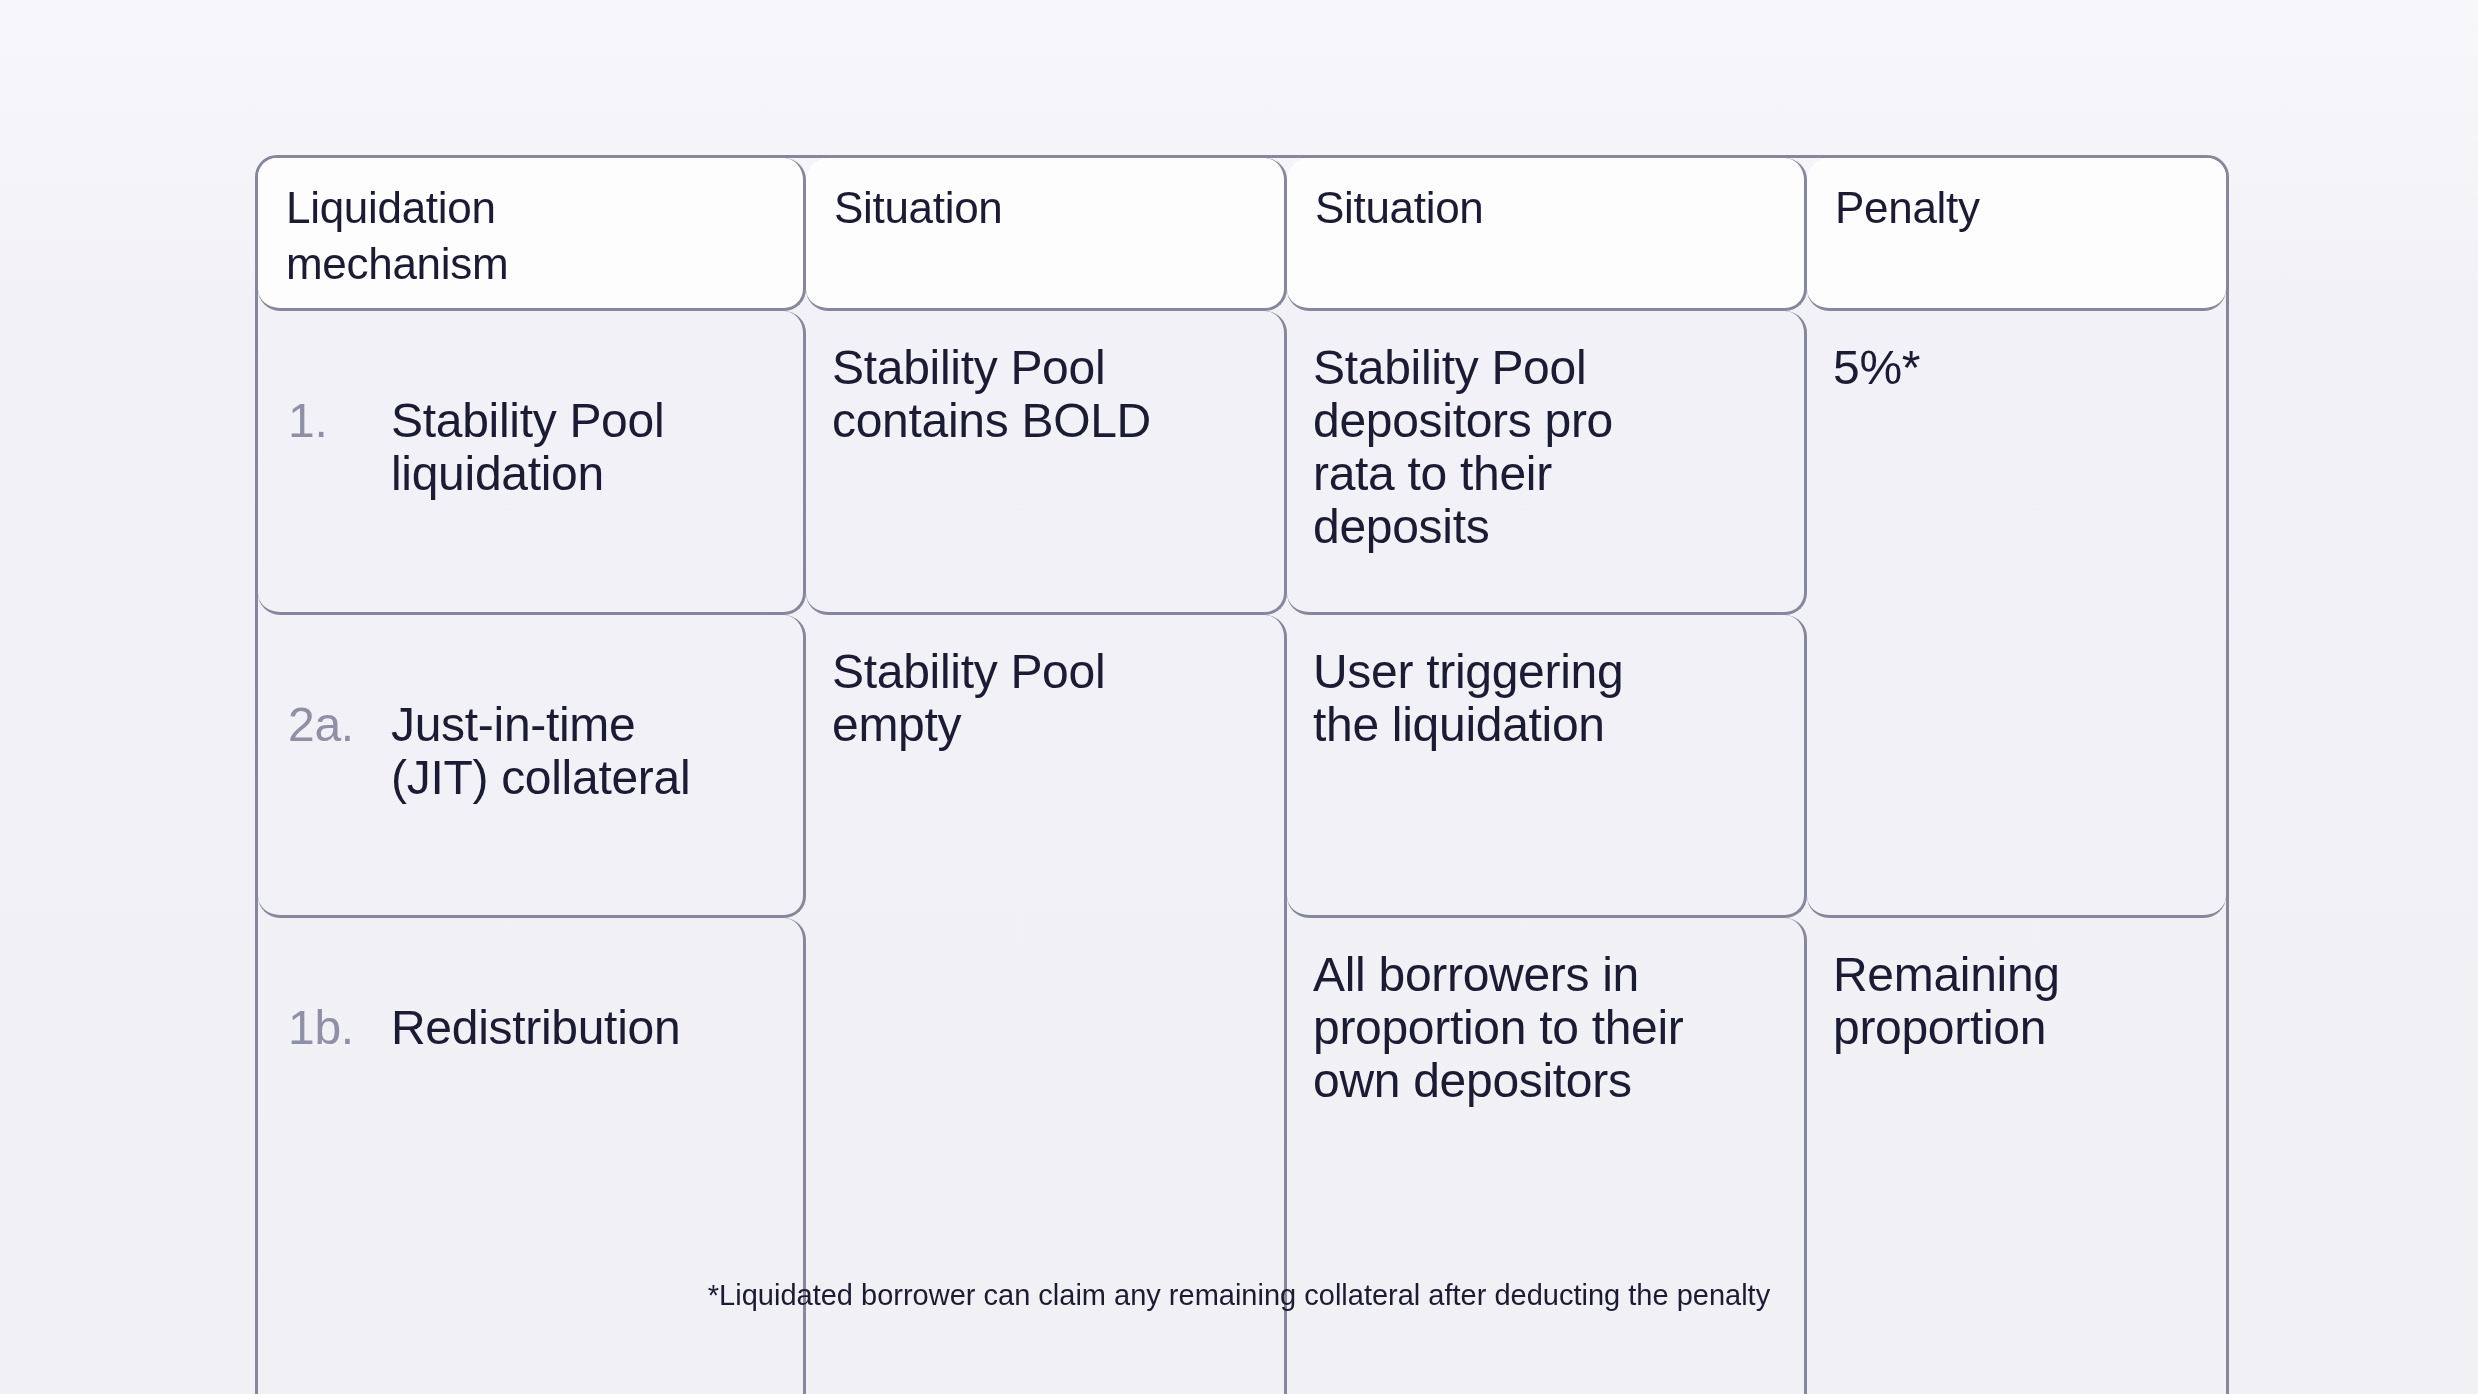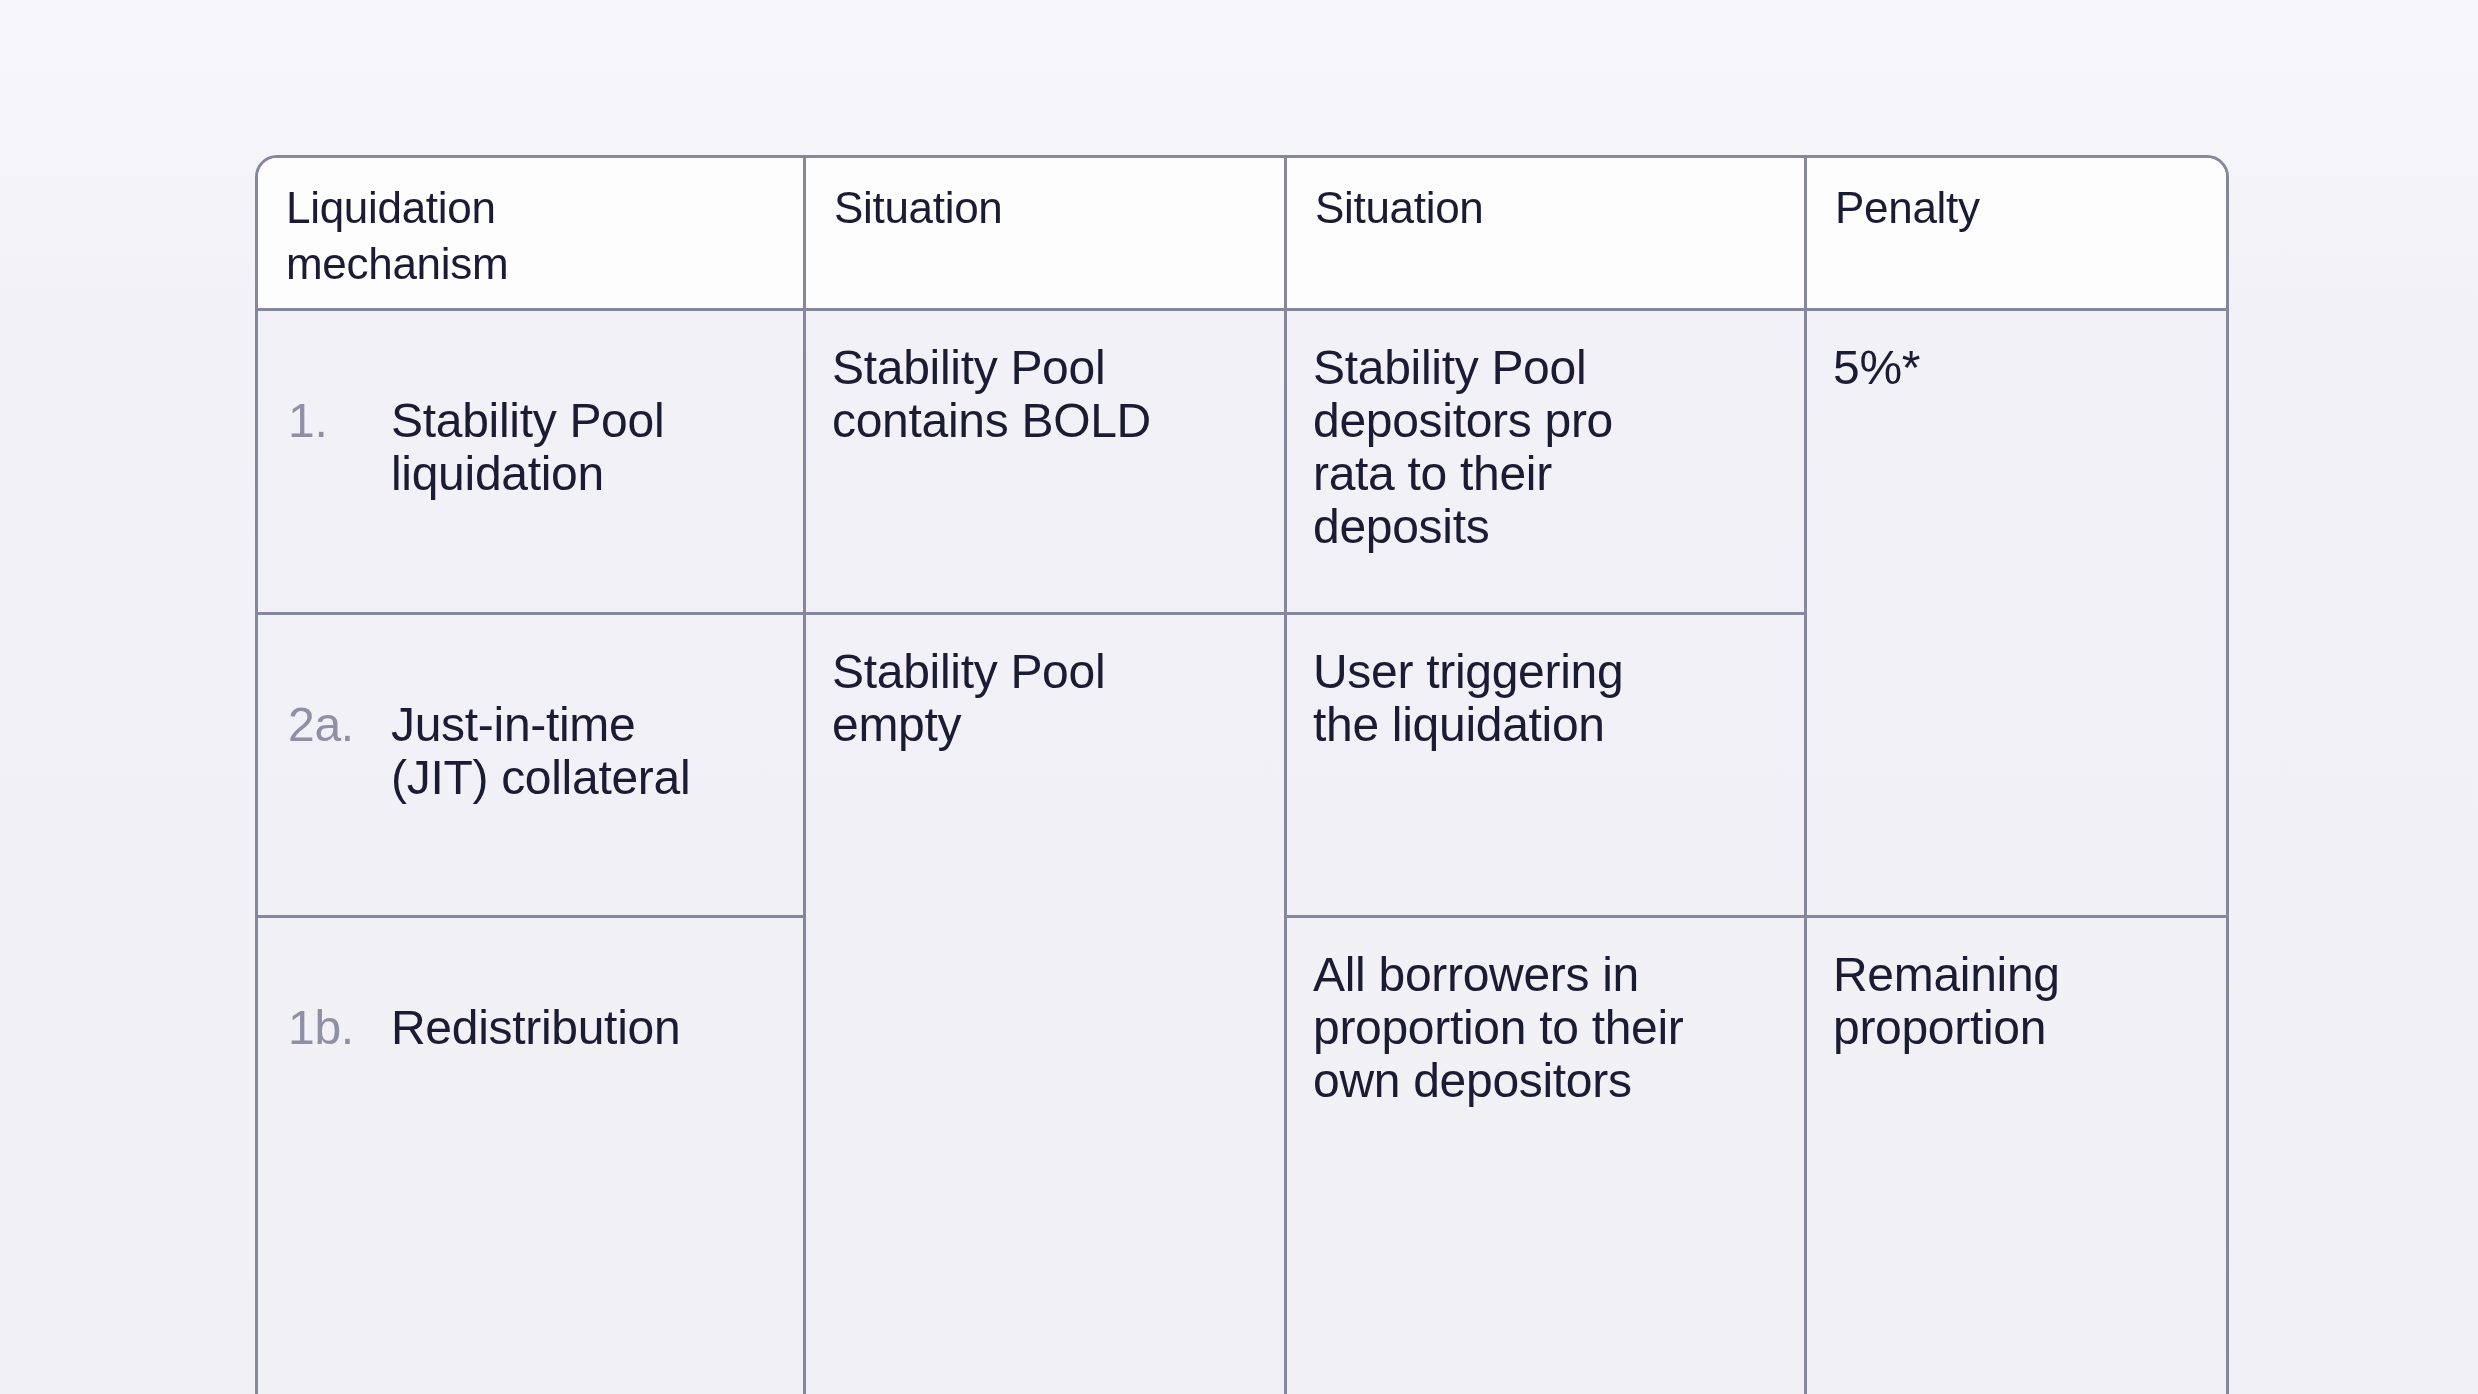--- a/index.html
+++ b/index.html
@@ -31,20 +31,21 @@
     border-radius: 22px;
     background: transparent;
   }
   th, td {
     box-sizing: border-box;
     vertical-align: top;
     text-align: left;
     font-weight: 400;
     color: #1b1b33;
     letter-spacing: -0.3px;
+    border-radius: 22px;
   }
   th {
     background: #fdfdfe;
     font-size: 44px;
     line-height: 56px;
     padding: 22px 24px 0 28px;
     border-bottom: 3px solid #85879c;
     white-space: pre-line;
   }
   th:first-child { border-top-left-radius: 19px; }
@@ -143,14 +144,15 @@
         </td>
         <td class="br">All borrowers in
 proportion to their
 own depositors</td>
         <td>Remaining
 proportion</td>
       </tr>
     </tbody>
   </table>
 
+  <div class="footnote">*Liquidated borrower can claim any remaining collateral after deducting the penalty</div>
 
 </div>
 
 </body></html>

